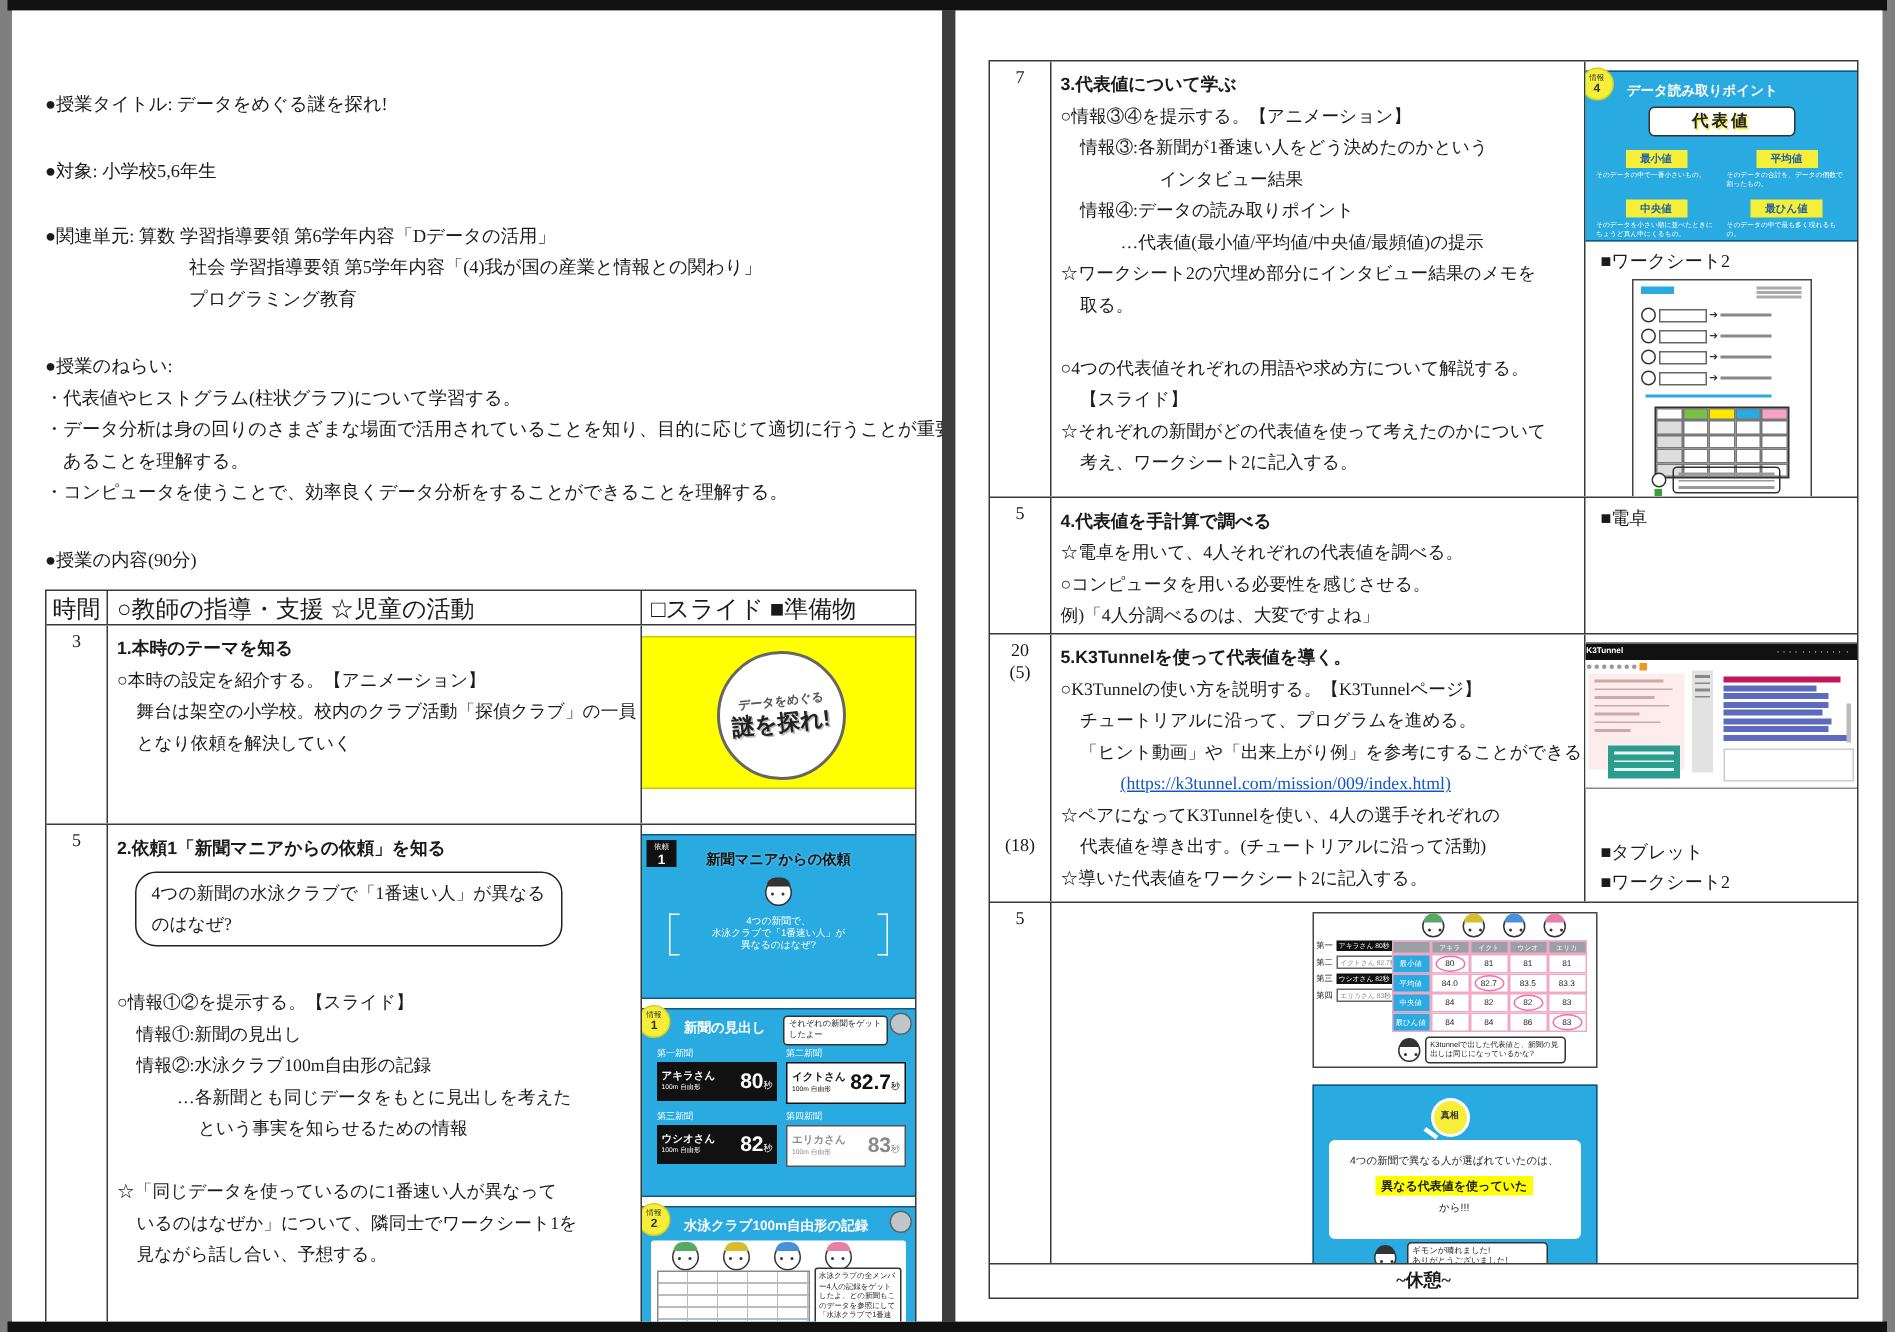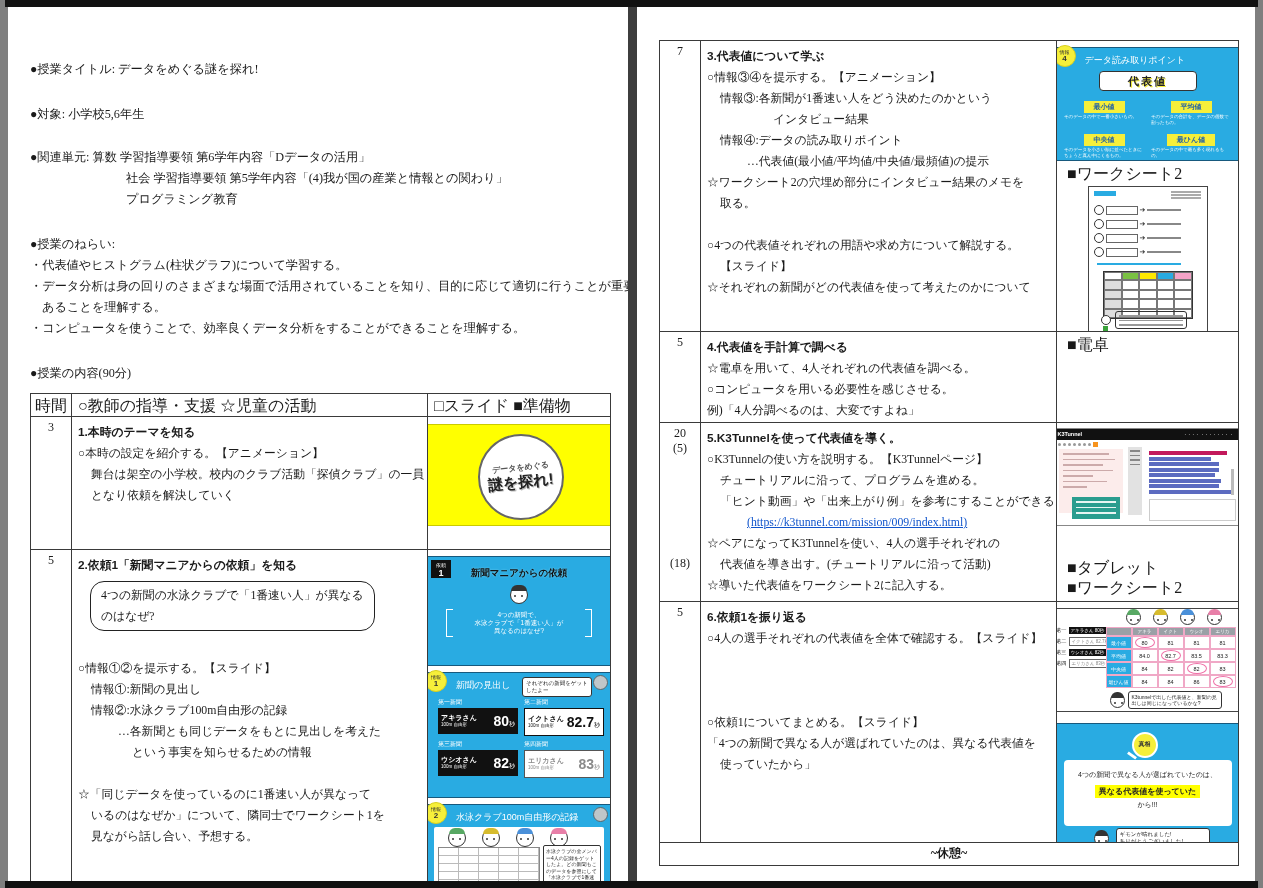--- a/index.html
+++ b/index.html
@@ -28,33 +28,33 @@
       font-size:12px;padding-top:3px;position:relative;}
   .cm{width:344px;flex:none;border-right:1px solid #3a3a3a;padding:4px 5px 0 6px;overflow:hidden;}
   .cr{flex:1;padding:3px 2px;overflow:hidden;display:flex;flex-direction:column;align-items:center;}
   .hcell{font-size:16px;padding-top:2px;}
   .ln{font-size:11.8px;line-height:21px;white-space:nowrap;}
   .hd{font-family:"Liberation Sans",sans-serif;font-weight:bold;font-size:11.8px;line-height:22px;}
   .i1{padding-left:13px;} .i2{padding-left:26px;} .i3{padding-left:40px;} .i4{padding-left:54px;} .i5{padding-left:66px;}
   .gapln{height:21px;}
   .rbox{border:1.4px solid #222;border-radius:14px;padding:3px 10px;margin:5px 6px 6px 12px;width:fit-content;max-width:96%;}
   .link{color:#1155cc;text-decoration:underline;cursor:pointer;}
-  .prep{font-size:16px;line-height:20px;align-self:flex-start;padding-left:8px;white-space:nowrap;}
+  .prep{font-size:12px;line-height:20px;align-self:flex-start;padding-left:8px;white-space:nowrap;}
   .breakrow{justify-content:center;}
   .breakcell{width:100%;text-align:center;font-size:12px;line-height:20px;font-weight:bold;}
 
   
   .slide{position:relative;background:#29abe2;border:1px solid #17597d;width:182px;flex:none;
          margin:3px 0;font-family:"Liberation Sans",sans-serif;color:#fff;overflow:visible;}
   .badge{position:absolute;width:20px;height:20px;border-radius:50%;background:#f6ef3a;color:#333;
          text-align:center;line-height:1;z-index:3;border:1px solid #d8cf1e;}
   .badge .bl{font-size:5px;padding-top:4px;} .badge .bn{font-size:8px;font-weight:bold;}
   .badge-blk{position:absolute;top:3px;left:3px;background:#111;color:#fff;width:20px;text-align:center;z-index:3;}
   .badge-blk .bl{font-size:5px;line-height:6px;padding-top:2px;} .badge-blk .bn{font-size:9px;font-weight:bold;line-height:10px;}
-  .stitle{font-size:9px;font-weight:normal;text-align:left;padding:6px 0 0 28px;white-space:nowrap;}
+  .stitle{font-size:9px;font-weight:bold;text-align:left;padding:6px 0 0 28px;white-space:nowrap;}
   .face{width:16px;height:16px;border-radius:50%;background:#fff;border:1px solid #333;position:relative;flex:none;}
   .face::before{content:"";position:absolute;top:-2px;left:0;right:0;height:6px;background:#333;border-radius:8px 8px 0 0;}
   .face::after{content:"";position:absolute;top:8px;left:3px;width:2px;height:2px;border-radius:50%;background:#333;box-shadow:7px 0 #333;}
   .bubble{background:#fff;border:1px solid #333;border-radius:3px;color:#222;padding:2px 3px;}
   .det{width:13px;height:13px;border-radius:50%;background:#bfc6c9;border:1px solid #5a666b;position:absolute;}
 
   
   .sl-theme{width:182px;height:100px;background:#ffff00;border:1px solid #caca00;position:relative;flex:none;margin:4px 0;}
   .sl-theme .circ{position:absolute;left:50px;top:9px;width:82px;height:82px;border-radius:50%;background:#fff;border:2px solid #666;
                   display:flex;flex-direction:column;align-items:center;justify-content:center;font-family:"Liberation Sans",sans-serif;}
@@ -351,20 +351,21 @@
         <div class="ln i1">情報③:各新聞が1番速い人をどう決めたのかという</div>
         <div class="ln i5">インタビュー結果</div>
         <div class="ln i1">情報④:データの読み取りポイント</div>
         <div class="ln i3">…代表値(最小値/平均値/中央値/最頻値)の提示</div>
         <div class="ln">☆ワークシート2の穴埋め部分にインタビュー結果のメモを</div>
         <div class="ln i1">取る。</div>
         <div class="gapln"></div>
         <div class="ln">○4つの代表値それぞれの用語や求め方について解説する。</div>
         <div class="ln i1">【スライド】</div>
         <div class="ln">☆それぞれの新聞がどの代表値を使って考えたのかについて</div>
+        <div class="ln i1">考え、ワークシート2に記入する。</div>
       </div>
       <div class="cr">
 
         <div class="slide sl-info4">
           <div class="badge" style="top:-3px;left:-3px;">
             <div class="bl">情報</div>
             <div class="bn">4</div>
           </div>
           <div class="stitle">データ読み取りポイント</div>
           <div class="cbox">代表値</div>
@@ -534,30 +535,20 @@
         </div>
         <div style="margin-top:auto;align-self:flex-start;">
           <div class="prep">■タブレット</div>
           <div class="prep">■ワークシート2</div>
         </div>
       </div>
     </div>
 
     <div class="trow" style="height:240px;">
       <div class="ct">5</div>
-      <div class="cm">
-        <div class="hd">6.依頼1を振り返る</div>
-        <div class="ln">○4人の選手それぞれの代表値を全体で確認する。【スライド】</div>
-        <div class="gapln"></div>
-          <div class="gapln"></div>
-          <div class="gapln"></div>
-        <div class="ln">○依頼1についてまとめる。【スライド】</div>
-        <div class="ln">「4つの新聞で異なる人が選ばれていたのは、異なる代表値を</div>
-        <div class="ln i1">使っていたから」</div>
-      </div>
       <div class="cr">
 
         <div class="sl-res">
           <div class="resfaces">
             <div class="face hat-g" style="width:13px;height:13px;"></div>
             <div class="face hat-y" style="width:13px;height:13px;"></div>
             <div class="face hat-b" style="width:13px;height:13px;"></div>
             <div class="face hat-p" style="width:13px;height:13px;"></div>
           </div>
           <div class="reshl">

